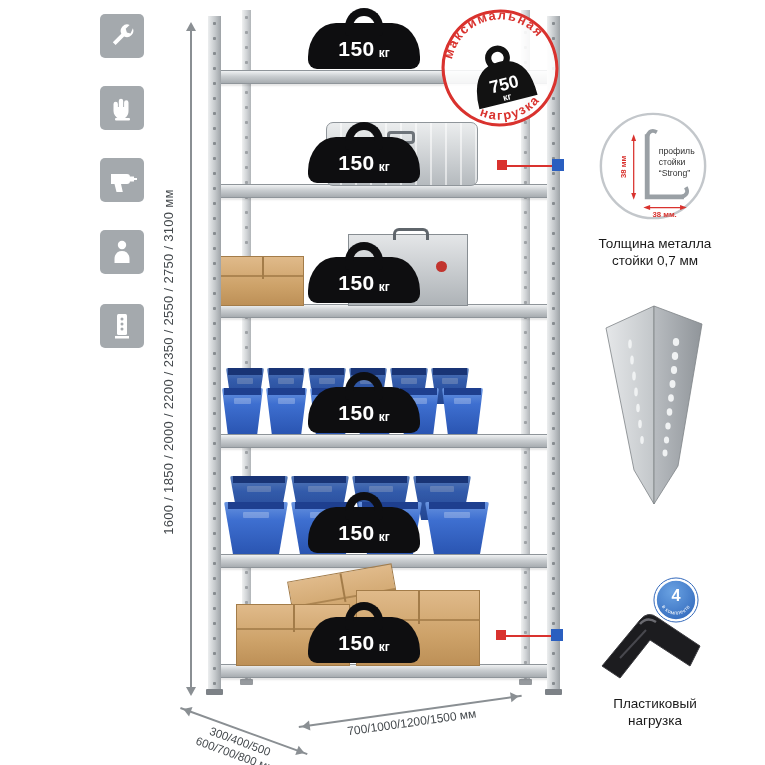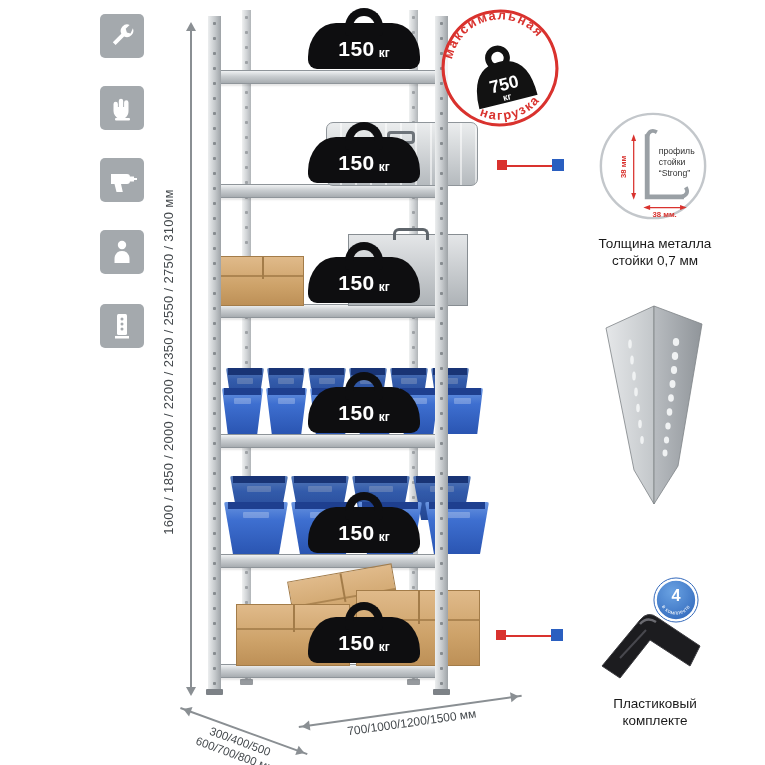--- a/index.html
+++ b/index.html
@@ -9,21 +9,21 @@
   
   .tool-icon{position:absolute;left:100px;width:44px;height:44px;background:#a4a9ad;border-radius:5px;display:flex;align-items:center;justify-content:center;}
 
   
   .vline{position:absolute;left:190px;top:26px;width:2px;height:666px;background:#8a8f93;}
   .vline::before{content:"";position:absolute;top:-9px;left:-4px;border:5px solid transparent;border-bottom:9px solid #8a8f93;}
   .vline::after{content:"";position:absolute;bottom:-9px;left:-4px;border:5px solid transparent;border-top:9px solid #8a8f93;}
   .height-label{position:absolute;left:168px;top:362px;transform:translate(-50%,-50%) rotate(-90deg);white-space:nowrap;font-size:13px;letter-spacing:.3px;color:#43484c;}
 
   
-  .rack{position:absolute;left:208px;top:16px;width:240px;height:676px;}
+  .rack{position:absolute;left:208px;top:16px;width:352px;height:676px;}
   .post{position:absolute;top:0;bottom:0;width:13px;z-index:4;
     background-image:radial-gradient(circle,#878c90 1.3px,transparent 1.9px),linear-gradient(90deg,#eceeef,#c4c8cb 55%,#9ea3a7);
     background-size:13px 15px,100% 100%;background-position:center top;}
   .post::after{content:"";position:absolute;bottom:-3px;left:-2px;right:-2px;height:6px;background:#7d8287;border-radius:1px;}
   .post.fl{left:0;} .post.fr{right:0;}
   .post.back{width:9px;top:-6px;bottom:10px;opacity:.8;z-index:1;}
   .post.bl{left:34px;} .post.br{right:30px;}
   .shelf{position:absolute;left:5px;right:5px;height:12px;z-index:2;border:1px solid #8f959a;border-radius:2px;
     background:linear-gradient(#f0f2f3,#c9cdd0 45%,#a7acb0);box-shadow:0 2px 2px rgba(0,0,0,.10);}
 
@@ -298,21 +298,21 @@
           <stop offset="1" stop-color="#2a62b8"></stop>
         </radialGradient>
       <path id="bArc" d="M 8 28 A 17 17 0 0 0 40 28"></path>
     </defs>
     <circle cx="24" cy="24" r="23" fill="none" stroke="#2a62b8" stroke-width="1"></circle>
     <circle cx="24" cy="24" r="21" fill="url(#bg4)" stroke="#fff" stroke-width="2"></circle>
     <text x="24" y="25" text-anchor="middle" class="badge-num">4</text>
     <text class="badge-arc"><textPath xlink:href="#bArc" href="#bArc" startOffset="50%" text-anchor="middle">в комплекте</textPath></text>
   </svg>
 </div>
-<div class="detail-caption" style="left:590px;top:696px;width:130px">Пластиковый комплекте</div>
+<div class="detail-caption" style="left:590px;top:696px;width:130px">Пластиковый нагрузка</div>
 
 <div class="depth-dim">
   <div class="dim-line"></div>
   <div>300/400/500</div>
   <div>600/700/800 мм</div>
 </div>
 <div class="width-dim">
   <div class="dim-line"></div>
   <div>700/1000/1200/1500 мм</div>
 </div>

